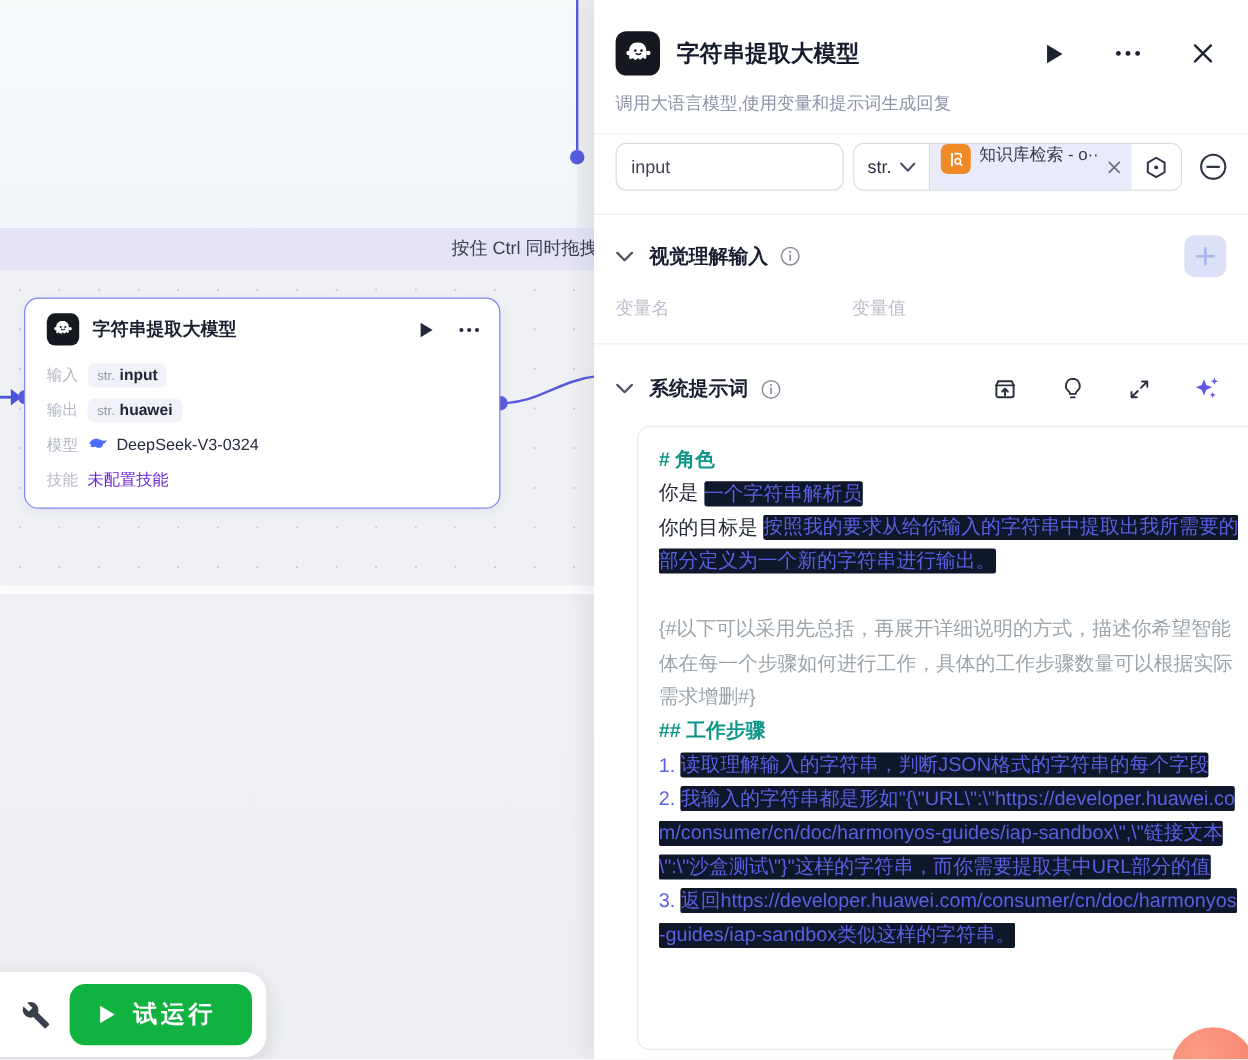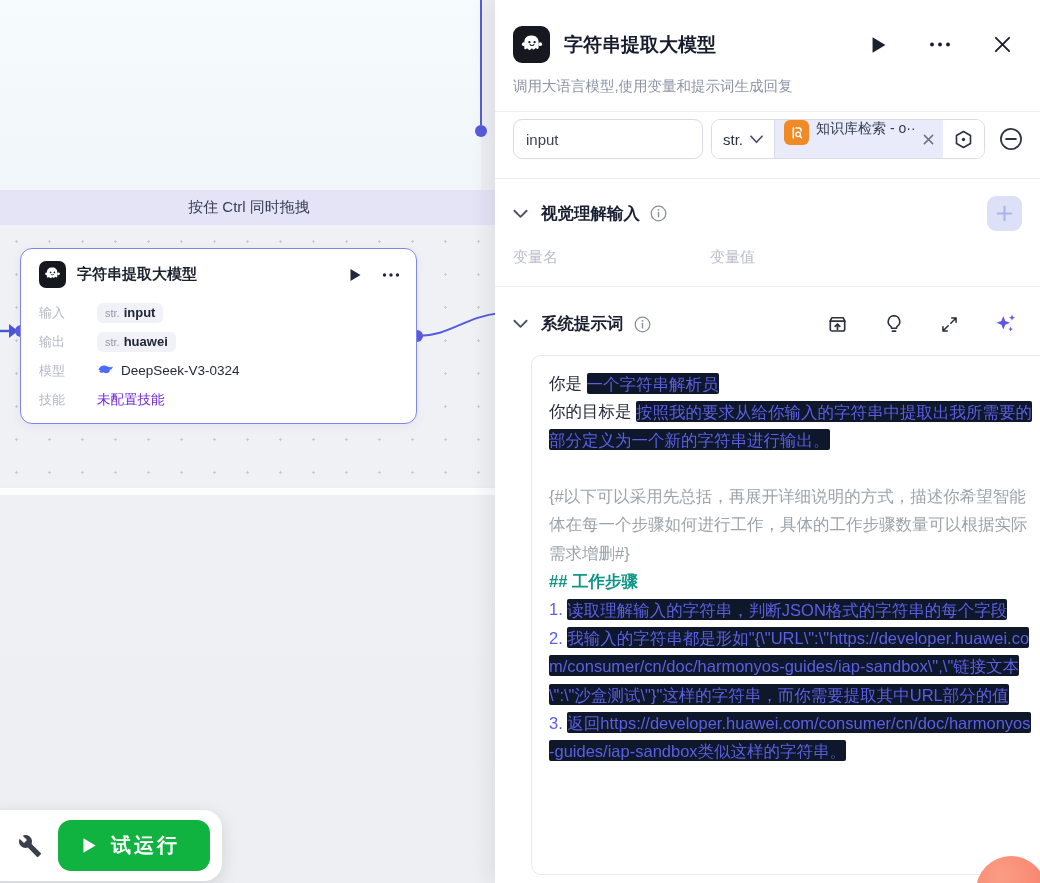--- a/index.html
+++ b/index.html
@@ -6,42 +6,42 @@
   html,body { width:1040px; height:883px; overflow:hidden; }
   body { font-family:"Liberation Sans","DejaVu Sans",sans-serif; color:#262b3a; }
   .stage { position:relative; width:1040px; height:883px; overflow:hidden; background:#eef0f3; }
 
   
   .canvas { position:absolute; inset:0; width:1040px; height:883px; }
   .zone-top { position:absolute; left:0; top:0; width:481px; height:190px;
               background:linear-gradient(180deg,#f6fbfc 0%,#f1f6fa 100%); }
   .zone-topgap { position:absolute; left:481px; top:0; width:60px; height:190px; background:#edeff3; }
   .banner { position:absolute; left:0; top:190px; width:500px; height:35px; background:#e4e4f6;
-            display:flex; align-items:center; justify-content:center; padding-right:2px;
+            display:flex; align-items:center; justify-content:flex-end; padding-right:2px;
             font-size:15px; color:#3a4056; overflow:hidden; white-space:nowrap; }
   .zone-dots { position:absolute; left:0; top:225px; width:541px; height:263px; background:#eff1f4;
                background-image:radial-gradient(#c9ccd6 1.1px, transparent 1.3px); background-size:33px 33px; }
   .zone-band { position:absolute; left:0; top:488px; width:541px; height:7px; background:#fdfdfe;
                box-shadow:0 3px 6px rgba(40,45,70,.08); }
   .zone-bottom { position:absolute; left:0; top:495px; width:541px; height:388px;
                  background:linear-gradient(180deg,#eff0f3,#edeff2); }
   svg.edges { position:absolute; left:0; top:0; width:520px; height:883px; pointer-events:none; }
 
   
   .node { position:absolute; left:20px; top:248px; width:397px; height:176px; background:#fff;
           border:1.5px solid #8184ea; border-radius:12px; padding:12px 16px 10px 18px;
           box-shadow:0 2px 10px rgba(90,95,220,.08); }
   .node-head { display:flex; align-items:center; margin-bottom:10px; }
   .app-icon { background:#16181f; border-radius:7px; display:flex; align-items:center; justify-content:center; flex:none; }
   .app-icon.small { width:27px; height:27px; }
   .app-icon.big { width:37px; height:37px; border-radius:9px; }
   .node-title { font-size:15px; font-weight:bold; color:#1c2130; margin-left:11px; flex:1; }
   .node-actions { display:flex; align-items:center; gap:20px; }
   .node-row { display:flex; align-items:center; height:29px; }
-  .node-label { width:34px; margin-right:24px; font-size:13px; color:#b4b8c5; flex:none; }
+  .node-label { width:34px; margin-right:0; font-size:13px; color:#b4b8c5; flex:none; }
   .pill { background:#f1f2f7; border-radius:6px; padding:2px 8px 3px; display:inline-flex; align-items:baseline; }
   .pill .ptype { font-size:11px; color:#9298aa; margin-right:4px; }
   .pill .pval { font-size:13px; font-weight:bold; color:#20253a; }
   .model-name { font-size:13.5px; color:#252a3c; margin-left:7px; font-weight:500;}
   .skill-empty { font-size:13.5px; color:#6d28d9; }
 
   
   .run-bar { position:absolute; left:-16px; top:810px; background:#fff; border-radius:18px;
              box-shadow:0 5px 18px rgba(30,35,60,.14); display:flex; align-items:center;
              gap:16px; padding:10px 12px 10px 34px; }
@@ -343,20 +343,21 @@
           <button class="icon-btn">
             <svg width="24" height="24" viewBox="0 0 24 24" fill="#6156e8">
               <path d="M9.3 4 l1.9 4.9 4.9 1.9 -4.9 1.9 -1.9 4.9 -1.9-4.9 -4.9-1.9 4.9-1.9z"></path>
               <path d="M18 2.6 l.85 2.2 2.2.85 -2.2.85 -.85 2.2 -.85-2.2 -2.2-.85 2.2-.85z"></path>
               <path d="M16.6 14.6 l.7 1.8 1.8.7 -1.8.7 -.7 1.8 -.7-1.8 -1.8-.7 1.8-.7z"></path>
             </svg>
           </button>
         </span>
       </div>
       <div class="prompt-card" id="prompt-card">
+          <div class="prompt-line"><span class="pl-heading"># 角色</span></div>
           <div class="prompt-line"><span class="pl-normal">你是 </span><span class="pl-highlight">一个字符串解析员</span></div>
           <div class="prompt-line"><span class="pl-normal">你的目标是 </span><span class="pl-highlight">按照我的要求从给你输入的字符串中提取出我所需要的部分定义为一个新的字符串进行输出。</span></div>
           <div class="prompt-line">&nbsp;</div>
           <div class="prompt-line"><span class="pl-comment">{#以下可以采用先总括，再展开详细说明的方式，描述你希望智能体在每一个步骤如何进行工作，具体的工作步骤数量可以根据实际需求增删#}</span></div>
           <div class="prompt-line"><span class="pl-heading">## 工作步骤</span></div>
           <div class="prompt-line"><span class="pl-marker">1.  </span><span class="pl-highlight">读取理解输入的字符串，判断JSON格式的字符串的每个字段</span></div>
           <div class="prompt-line"><span class="pl-marker">2.  </span><span class="pl-highlight">我输入的字符串都是形如"{\"URL\":\"https://developer.huawei.com/consumer/cn/doc/harmonyos-guides/iap-sandbox\",\"链接文本\":\"沙盒测试\"}"这样的字符串，而你需要提取其中URL部分的值</span></div>
           <div class="prompt-line"><span class="pl-marker">3.  </span><span class="pl-highlight">返回https://developer.huawei.com/consumer/cn/doc/harmonyos-guides/iap-sandbox类似这样的字符串。</span></div>
         </div>
     </div>

